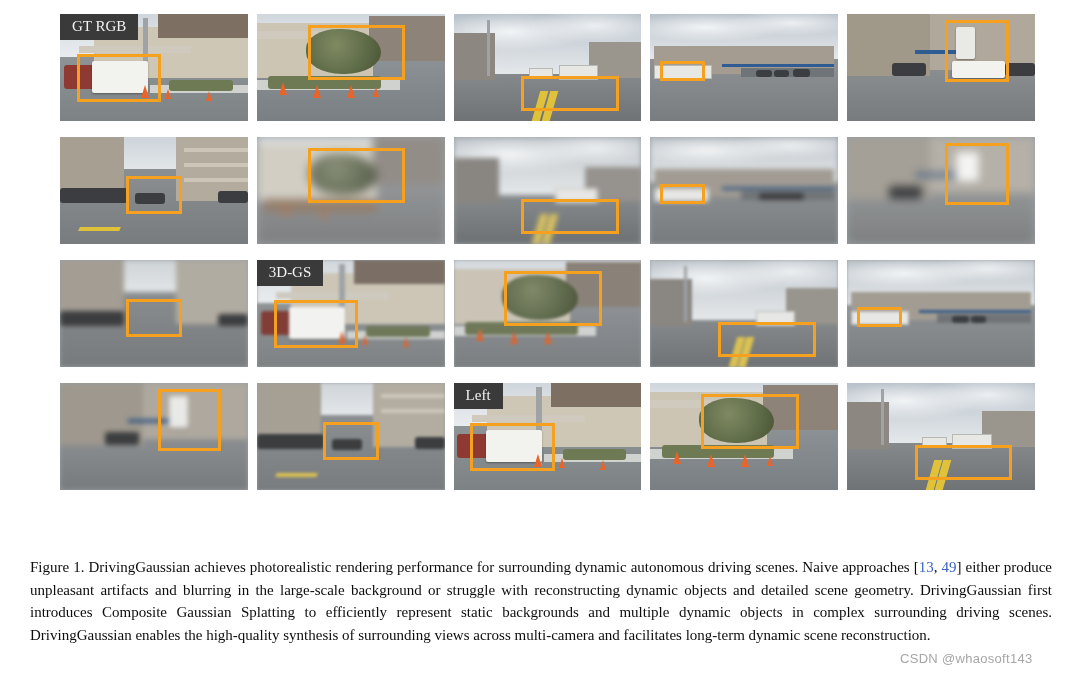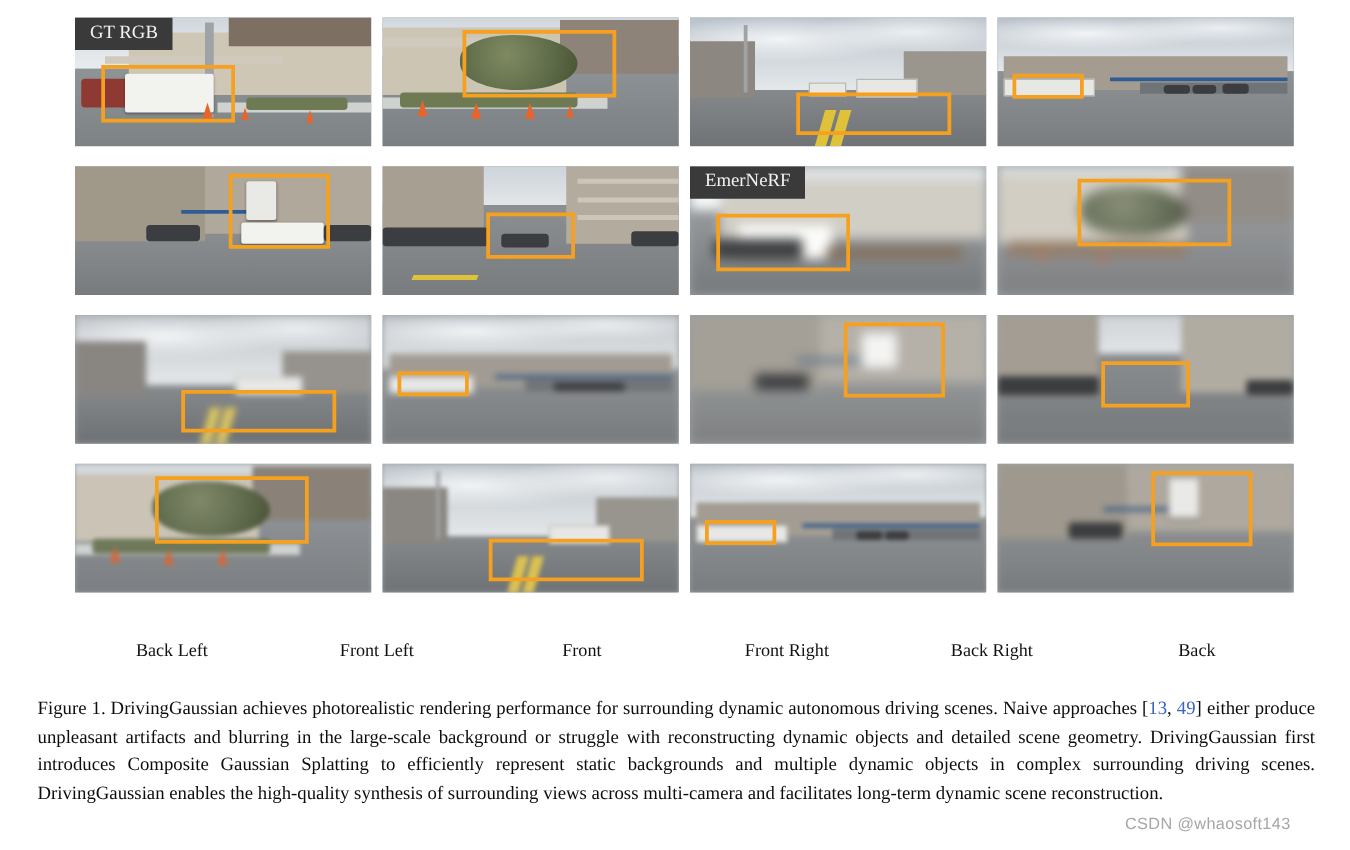--- a/index.html
+++ b/index.html
@@ -13,21 +13,21 @@
     position:relative;
   }
   .figure-wrap{position:absolute;left:0;top:0;width:1080px;height:680px;}
 
   
   .grid{
     position:absolute;
     left:60px; top:14px;
     width:975px; height:492px;
     display:grid;
-    grid-template-columns:repeat(4, 1fr);
+    grid-template-columns:repeat(5, 1fr);
     grid-template-rows:repeat(4, 1fr);
     column-gap:9px;
     row-gap:16px;
   }
   .cell{
     position:relative;
     overflow:hidden;
     background:#9aa0a4;
   }
 
@@ -231,32 +231,20 @@
         <div class="garage-col" style="left:66%;top:24%;width:34%;height:4%;background:#cdc6b8"></div>
         <div class="garage-col" style="left:66%;top:38%;width:34%;height:4%;background:#cdc6b8"></div>
         <div class="car-dark" style="left:0;top:48%;width:36%;height:14%"></div>
         <div class="car-dark" style="left:40%;top:52%;width:16%;height:11%"></div>
         <div class="car-dark" style="left:84%;top:50%;width:16%;height:12%"></div>
         <div class="roadline" style="left:10%;top:84%;width:22%;height:4%;transform:skewX(-22deg)"></div>
       </div>
       <div class="hl" style="left:35%;top:36%;width:30%;height:36%"></div>
     </div>
 
-    <div class="cell">
-      <div class="scene blur-heavy">
-        <div class="sky" style="height:34%"></div>
-        <div class="ground" style="height:66%;background:linear-gradient(180deg,#8c9194 0%,#6d7275 100%)"></div>
-        <div class="bldg" style="left:10%;top:10%;width:90%;height:46%;background:#c8c2b4"></div>
-        <div class="van" style="left:16%;top:46%;width:32%;height:26%;background:#ededea"></div>
-        <div class="car-dark" style="left:8%;top:56%;width:30%;height:16%"></div>
-        <div class="veg" style="left:46%;top:62%;width:46%;height:10%;background:#8a6a4c"></div>
-      </div>
-      <div class="hl" style="left:9%;top:37%;width:45%;height:45%"></div>
-      <div class="rowlabel">EmerNeRF</div>
-    </div>
 
     <div class="cell">
       <div class="scene blur-heavy">
         <div class="sky" style="height:26%"></div>
         <div class="ground" style="height:74%;background:linear-gradient(180deg,#8e9398 0%,#76797c 100%)"></div>
         <div class="bldg" style="left:0;top:6%;width:64%;height:54%;background:#c9c2b2"></div>
         <div class="bldg3" style="left:62%;top:0;width:38%;height:44%;background:#8e847a"></div>
         <div class="tree" style="left:28%;top:16%;width:36%;height:38%;filter:blur(2px)"></div>
         <div class="veg" style="left:4%;top:58%;width:60%;height:12%;background:#9a7553"></div>
         <div class="cone sm" style="left:14%;top:64%"></div>
@@ -309,20 +297,39 @@
         <div class="sky" style="height:30%;background:linear-gradient(180deg,#ccd3d9,#e1e5e8)"></div>
         <div class="ground" style="height:70%;background:linear-gradient(180deg,#898d90 0%,#767a7d 100%)"></div>
         <div class="bldg" style="left:0;top:0;width:34%;height:52%;background:#a59d8f"></div>
         <div class="garage-col" style="left:62%;top:0;width:38%;height:60%"></div>
         <div class="car-dark" style="left:0;top:48%;width:34%;height:14%"></div>
         <div class="car-dark" style="left:84%;top:50%;width:16%;height:12%"></div>
       </div>
       <div class="hl" style="left:35%;top:36%;width:30%;height:36%"></div>
     </div>
 
+    <div class="cell">
+      <div class="scene blur-soft">
+        <div class="sky" style="height:40%"></div>
+        <div class="ground" style="height:60%;background:linear-gradient(180deg,#8e9396 0%,#7d8285 100%)"></div>
+        <div class="bldg" style="left:18%;top:12%;width:82%;height:48%;background:#cec6b4"></div>
+        <div class="bldg3" style="left:52%;top:0;width:48%;height:22%;background:#7d6e62"></div>
+        <div class="roofline" style="left:10%;top:30%;width:60%;height:6%"></div>
+        <div class="pole" style="left:44%;top:4%;width:3%;height:74%"></div>
+        <div class="car-red" style="left:2%;top:48%;width:22%;height:22%"></div>
+        <div class="van" style="left:17%;top:44%;width:30%;height:30%"></div>
+        <div class="curb" style="left:48%;top:66%;width:52%;height:8%"></div>
+        <div class="veg" style="left:58%;top:62%;width:34%;height:10%"></div>
+        <div class="cone" style="left:43%;top:66%"></div>
+        <div class="cone sm" style="left:56%;top:70%"></div>
+        <div class="cone sm" style="left:78%;top:72%"></div>
+      </div>
+      <div class="hl" style="left:9%;top:37%;width:45%;height:45%"></div>
+      <div class="rowlabel">3D-GS</div>
+    </div>
 
     <div class="cell">
       <div class="scene blur-soft">
         <div class="sky" style="height:30%"></div>
         <div class="ground" style="height:70%;background:linear-gradient(180deg,#90959a 0%,#7a7f83 100%)"></div>
         <div class="bldg" style="left:0;top:8%;width:62%;height:52%;background:#ccc4b3"></div>
         <div class="bldg3" style="left:60%;top:2%;width:40%;height:42%;background:#8c8277"></div>
         <div class="tree" style="left:26%;top:14%;width:40%;height:42%"></div>
         <div class="curb" style="left:0;top:62%;width:76%;height:9%"></div>
         <div class="veg" style="left:6%;top:58%;width:60%;height:12%"></div>
@@ -485,28 +492,20 @@
         <div class="car-dark" style="left:0;top:48%;width:36%;height:14%"></div>
         <div class="car-dark" style="left:40%;top:52%;width:16%;height:11%"></div>
         <div class="car-dark" style="left:84%;top:50%;width:16%;height:12%"></div>
         <div class="roadline" style="left:10%;top:84%;width:22%;height:4%;transform:skewX(-22deg)"></div>
       </div>
       <div class="hl" style="left:35%;top:36%;width:30%;height:36%"></div>
     </div>
 
   </div>
 
-  <div class="collabels">
-    <div class="collabel">Back Left</div>
-    <div class="collabel">Front Left</div>
-    <div class="collabel">Front</div>
-    <div class="collabel">Front Right</div>
-    <div class="collabel">Back Right</div>
-    <div class="collabel">Back</div>
-  </div>
 
   <div class="caption">
     <span class="figlabel">Figure 1.</span><span>DrivingGaussian achieves photorealistic rendering performance for surrounding dynamic autonomous driving scenes. Naive approaches [</span><span class="cite">13</span><span>, </span><span class="cite">49</span><span>] either produce unpleasant artifacts and blurring in the large-scale background or struggle with reconstructing dynamic objects and detailed scene geometry. DrivingGaussian first introduces Composite Gaussian Splatting to efficiently represent static backgrounds and multiple dynamic objects in complex surrounding driving scenes. DrivingGaussian enables the high-quality synthesis of surrounding views across multi-camera and facilitates long-term dynamic scene reconstruction.</span>
   </div>
 
   <div class="watermark">CSDN @whaosoft143</div>
 
 </div>
 
 </body></html>

